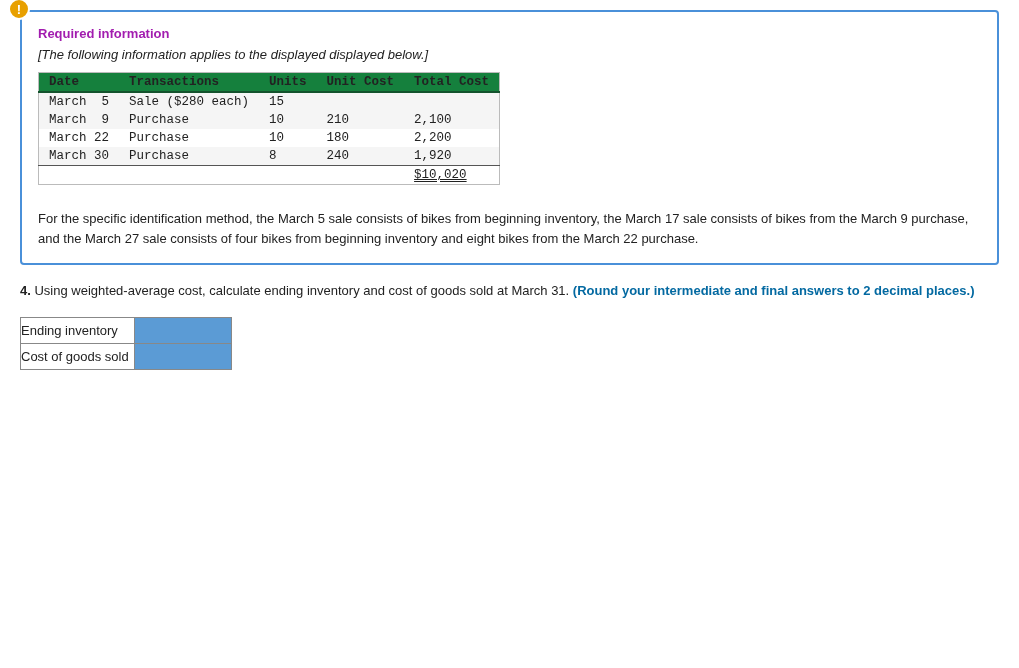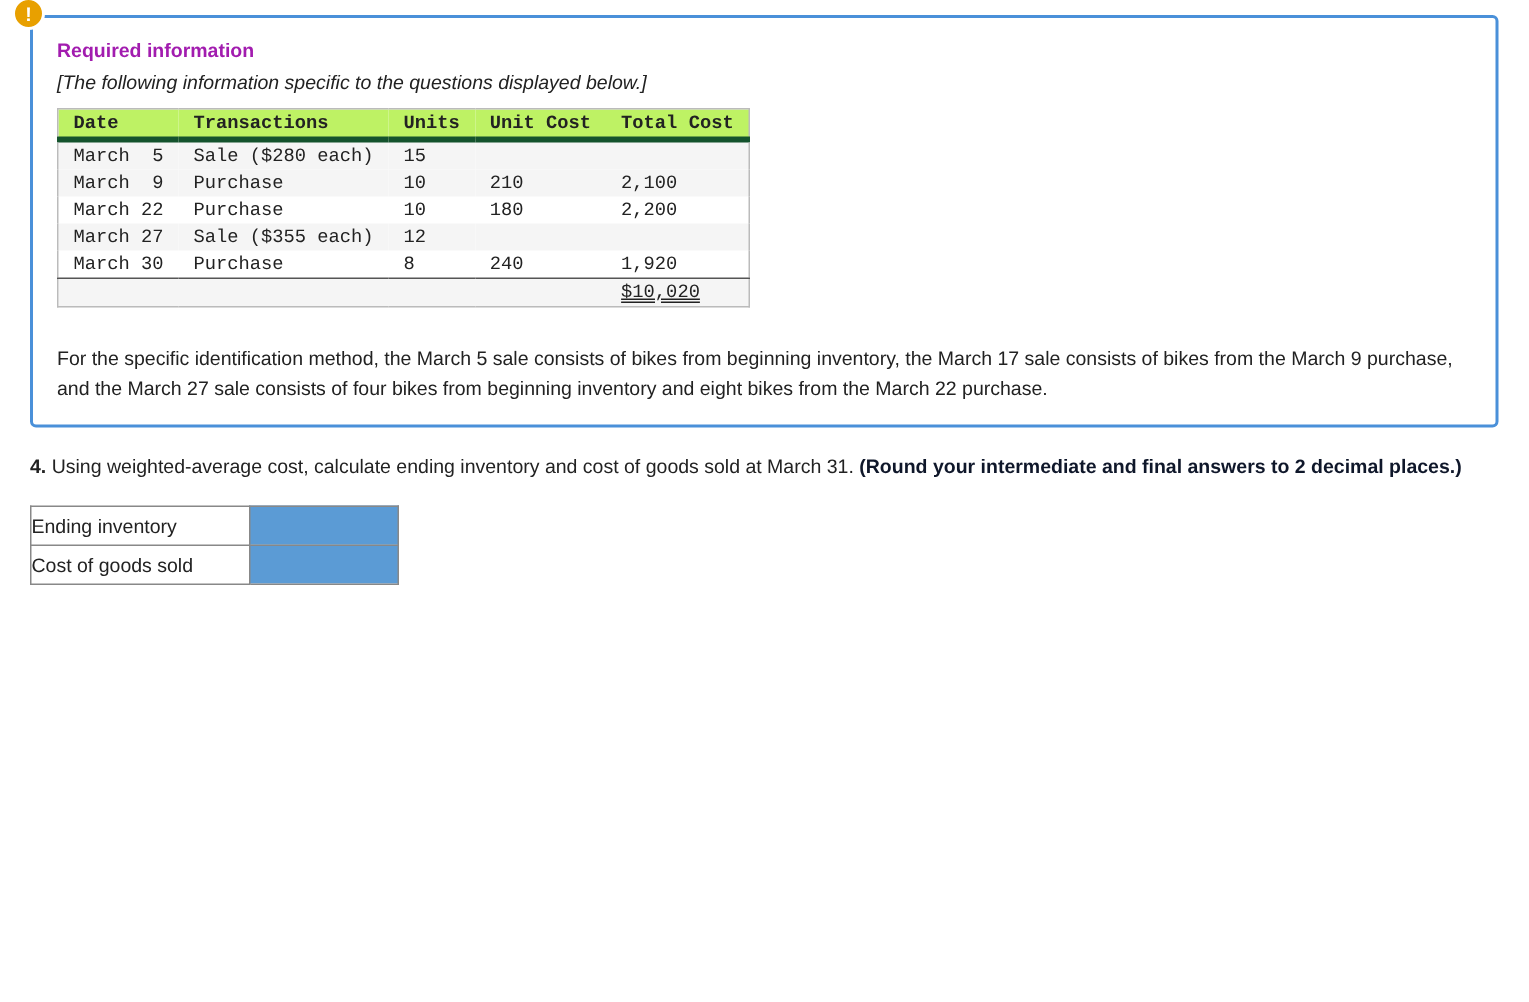--- a/index.html
+++ b/index.html
@@ -69,22 +69,22 @@
     }
 
     .transactions-table th,
     .transactions-table td {
       padding: 2px 10px;
       text-align: left;
       white-space: nowrap;
     }
 
     .transactions-table thead tr {
-      background: #bef264;
-      border-bottom: 4px solid #14532d;
+      background: #15803d;
+      border-bottom: 2px solid #14532d;
     }
 
     .transactions-table tbody tr:nth-child(even) {
       background: #f5f5f5;
     }
 
     .transactions-table tbody tr:first-child {
       background: #f5f5f5;
     }
 
@@ -112,26 +112,26 @@
       font-size: 13px;
     }
 
     .question-text {
       line-height: 1.5;
       margin-bottom: 16px;
     }
 
     .bold-red {
       font-weight: bold;
-      color: #0f172a;
+      color: #0369a1;
     }
 
     .answer-table {
       border-collapse: collapse;
-      width: 246px;
+      width: 212px;
     }
 
     .answer-table td {
       padding: 0;
       border: 1px solid #888;
     }
 
     .answer-label {
       padding: 5px 8px;
       font-size: 13px;
@@ -170,21 +170,21 @@
 <body>
 
 <div class="page-wrapper">
 
   <div class="alert-box">
     <div class="alert-icon">!</div>
 
     <div class="required-info-title">Required information</div>
 
     <div class="italic-subtitle">
-      <em>[The following information specific to the questions displayed below.]</em>
+      <em>[The following information applies to the displayed displayed below.]</em>
     </div>
 
 
     <table class="transactions-table">
       <thead>
         <tr class="table-header-row">
           <th>Date</th>
           <th>Transactions</th>
           <th>Units</th>
           <th>Unit Cost</th>
@@ -207,27 +207,20 @@
           <td class="col-right">2,100</td>
         </tr>
         <tr>
           <td>March 22</td>
           <td>Purchase</td>
           <td>10</td>
           <td class="col-right">180</td>
           <td class="col-right">2,200</td>
         </tr>
         <tr>
-          <td>March 27</td>
-          <td>Sale ($355 each)</td>
-          <td>12</td>
-          <td></td>
-          <td></td>
-        </tr>
-        <tr>
           <td>March 30</td>
           <td>Purchase</td>
           <td>8</td>
           <td class="col-right">240</td>
           <td class="underline-1920">1,920</td>
         </tr>
         <tr class="total-row">
           <td colspan="4"></td>
           <td class="total-amount">$10,020</td>
         </tr>

